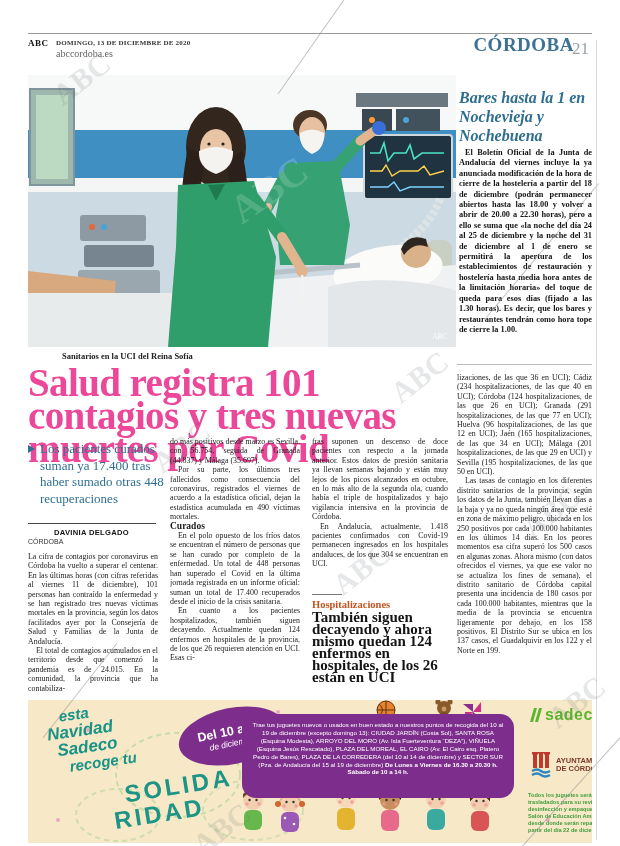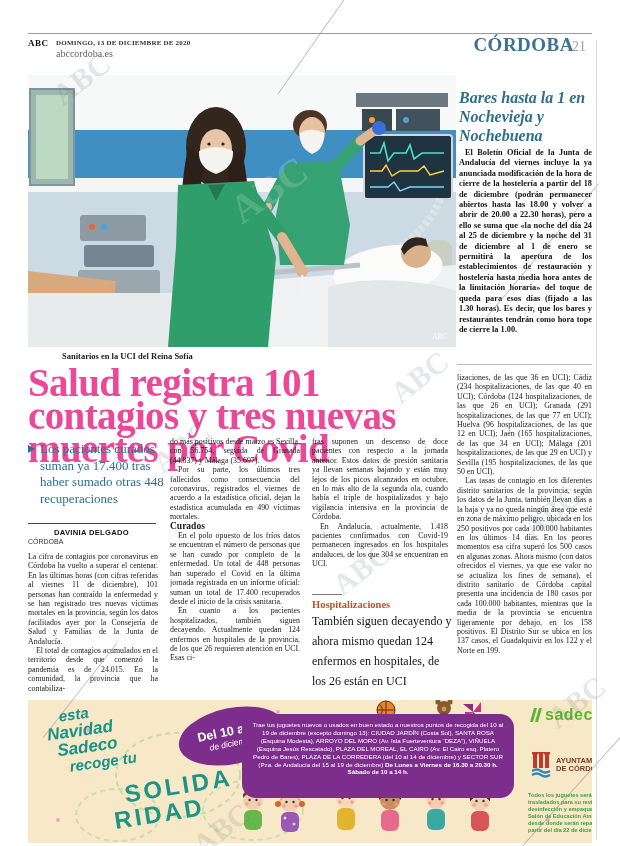--- a/index.html
+++ b/index.html
@@ -5,21 +5,21 @@
   html,body{margin:0;padding:0;background:#e9e9e9;}
   #page{position:relative;width:620px;height:846px;background:#ffffff;overflow:hidden;
         font-family:"Liberation Serif","DejaVu Serif",serif;color:#1a1a1a;}
   .abs{position:absolute;}
   
   .top-rule{left:28px;top:33px;width:564px;border-top:1px solid #9a9a9a;}
   .brand{left:28px;top:38px;font-weight:bold;font-size:9px;letter-spacing:.5px;color:#111;}
   .hdate{left:56px;top:39px;font-size:7px;font-weight:bold;color:#333;letter-spacing:.2px;}
   .hsite{left:56px;top:48px;font-size:10px;color:#666;}
   .section{right:46px;top:34px;left:auto;font-size:19px;font-weight:bold;color:#3c7293;letter-spacing:.5px;}
-  .pagenum{left:572px;top:39px;font-size:14px;color:#9aa4aa;}
+  .pagenum{left:572px;top:39px;font-size:17px;color:#9aa4aa;}
   
   .photo{left:28px;top:75px;width:428px;height:272px;background:#dfe6ea;}
   .caption{left:28px;top:351px;font-size:8.5px;font-weight:bold;color:#222;padding-left:34px;}
   
   .headline{left:28px;top:366px;width:440px;font-size:39px;line-height:33px;font-weight:bold;
             color:#ec4899;letter-spacing:-0.6px;}
   .deck{left:40px;top:441px;width:124px;font-size:13px;line-height:16.5px;color:#2f6f90;font-weight:500;}
   .deck-bullet{left:28px;top:445px;width:0;height:0;border-left:7px solid #2f6f90;
                border-top:4.5px solid transparent;border-bottom:4.5px solid transparent;}
   .col1-rule{left:28px;top:523px;width:128px;border-top:1px solid #444;}
@@ -31,21 +31,21 @@
   .bodycol p + p{text-indent:8px;}
   .c1{left:28px;top:552px;width:130px;height:140px;}
   .c2{left:170px;top:437px;width:130px;height:254px;}
   .c3{left:312px;top:437px;width:136px;height:152px;}
   .c4{left:457px;top:373px;width:135px;height:318px;}
   .subhead{font-weight:bold;font-size:9.5px;margin-top:4px;margin-bottom:1px;text-indent:0 !important;}
   
   .callout{left:312px;top:594px;width:142px;}
   .callout-rule{width:30px;border-top:1px solid #777;margin-bottom:4px;}
   .callout-label{color:#c0541f;font-weight:bold;font-size:10.5px;line-height:12px;}
-  .callout-text{color:#141414;font-weight:normal;font-size:12px;line-height:20px;}
+  .callout-text{color:#141414;font-weight:bold;font-size:15px;line-height:12px;}
   
   .sb-title{left:459px;top:88px;width:135px;font-size:16px;line-height:19px;font-style:italic;
             font-weight:bold;color:#2e6e8e;}
   .sb-body{left:459px;top:148px;width:133px;font-size:8.3px;line-height:10.4px;font-weight:600;
            text-align:justify;color:#141414;}
   .sb-body p{margin:0;text-indent:6px;}
   .sb-rule{left:457px;top:364px;width:135px;border-top:1px solid #bbb;}
   
   .ad{left:28px;top:700px;width:564px;height:143px;background:#f7e9c7;overflow:hidden;
       font-family:"Liberation Sans",sans-serif;}

